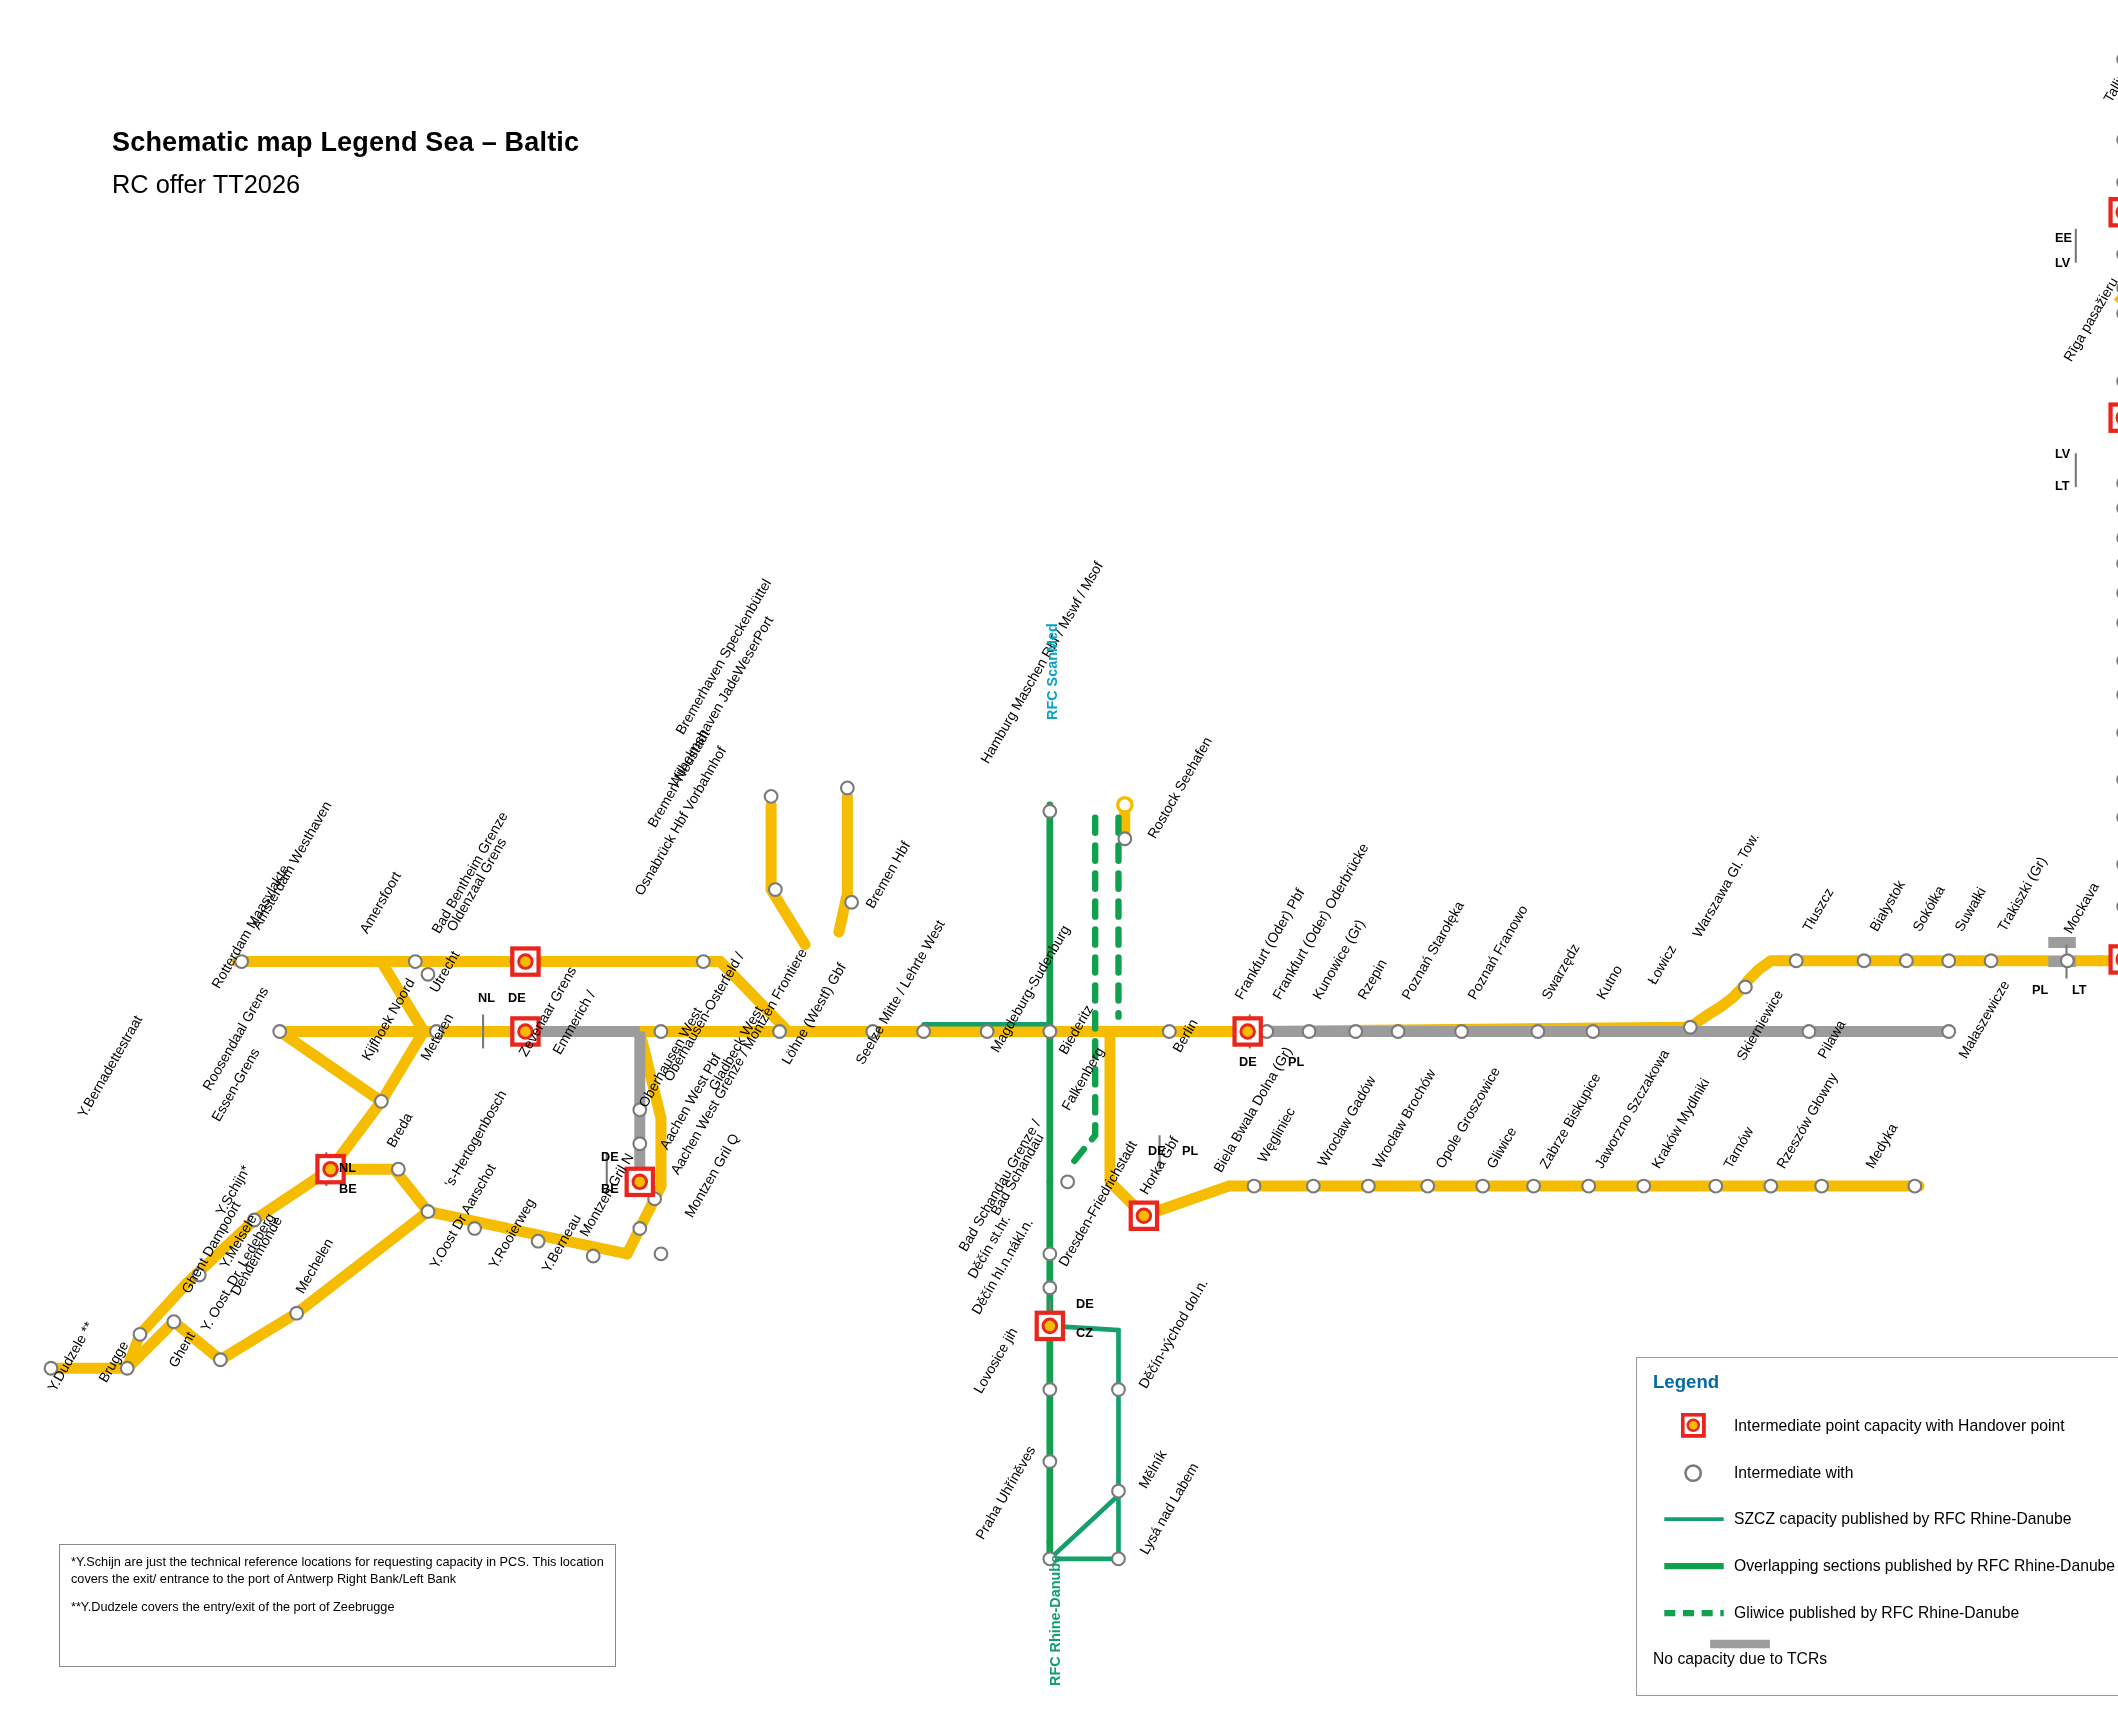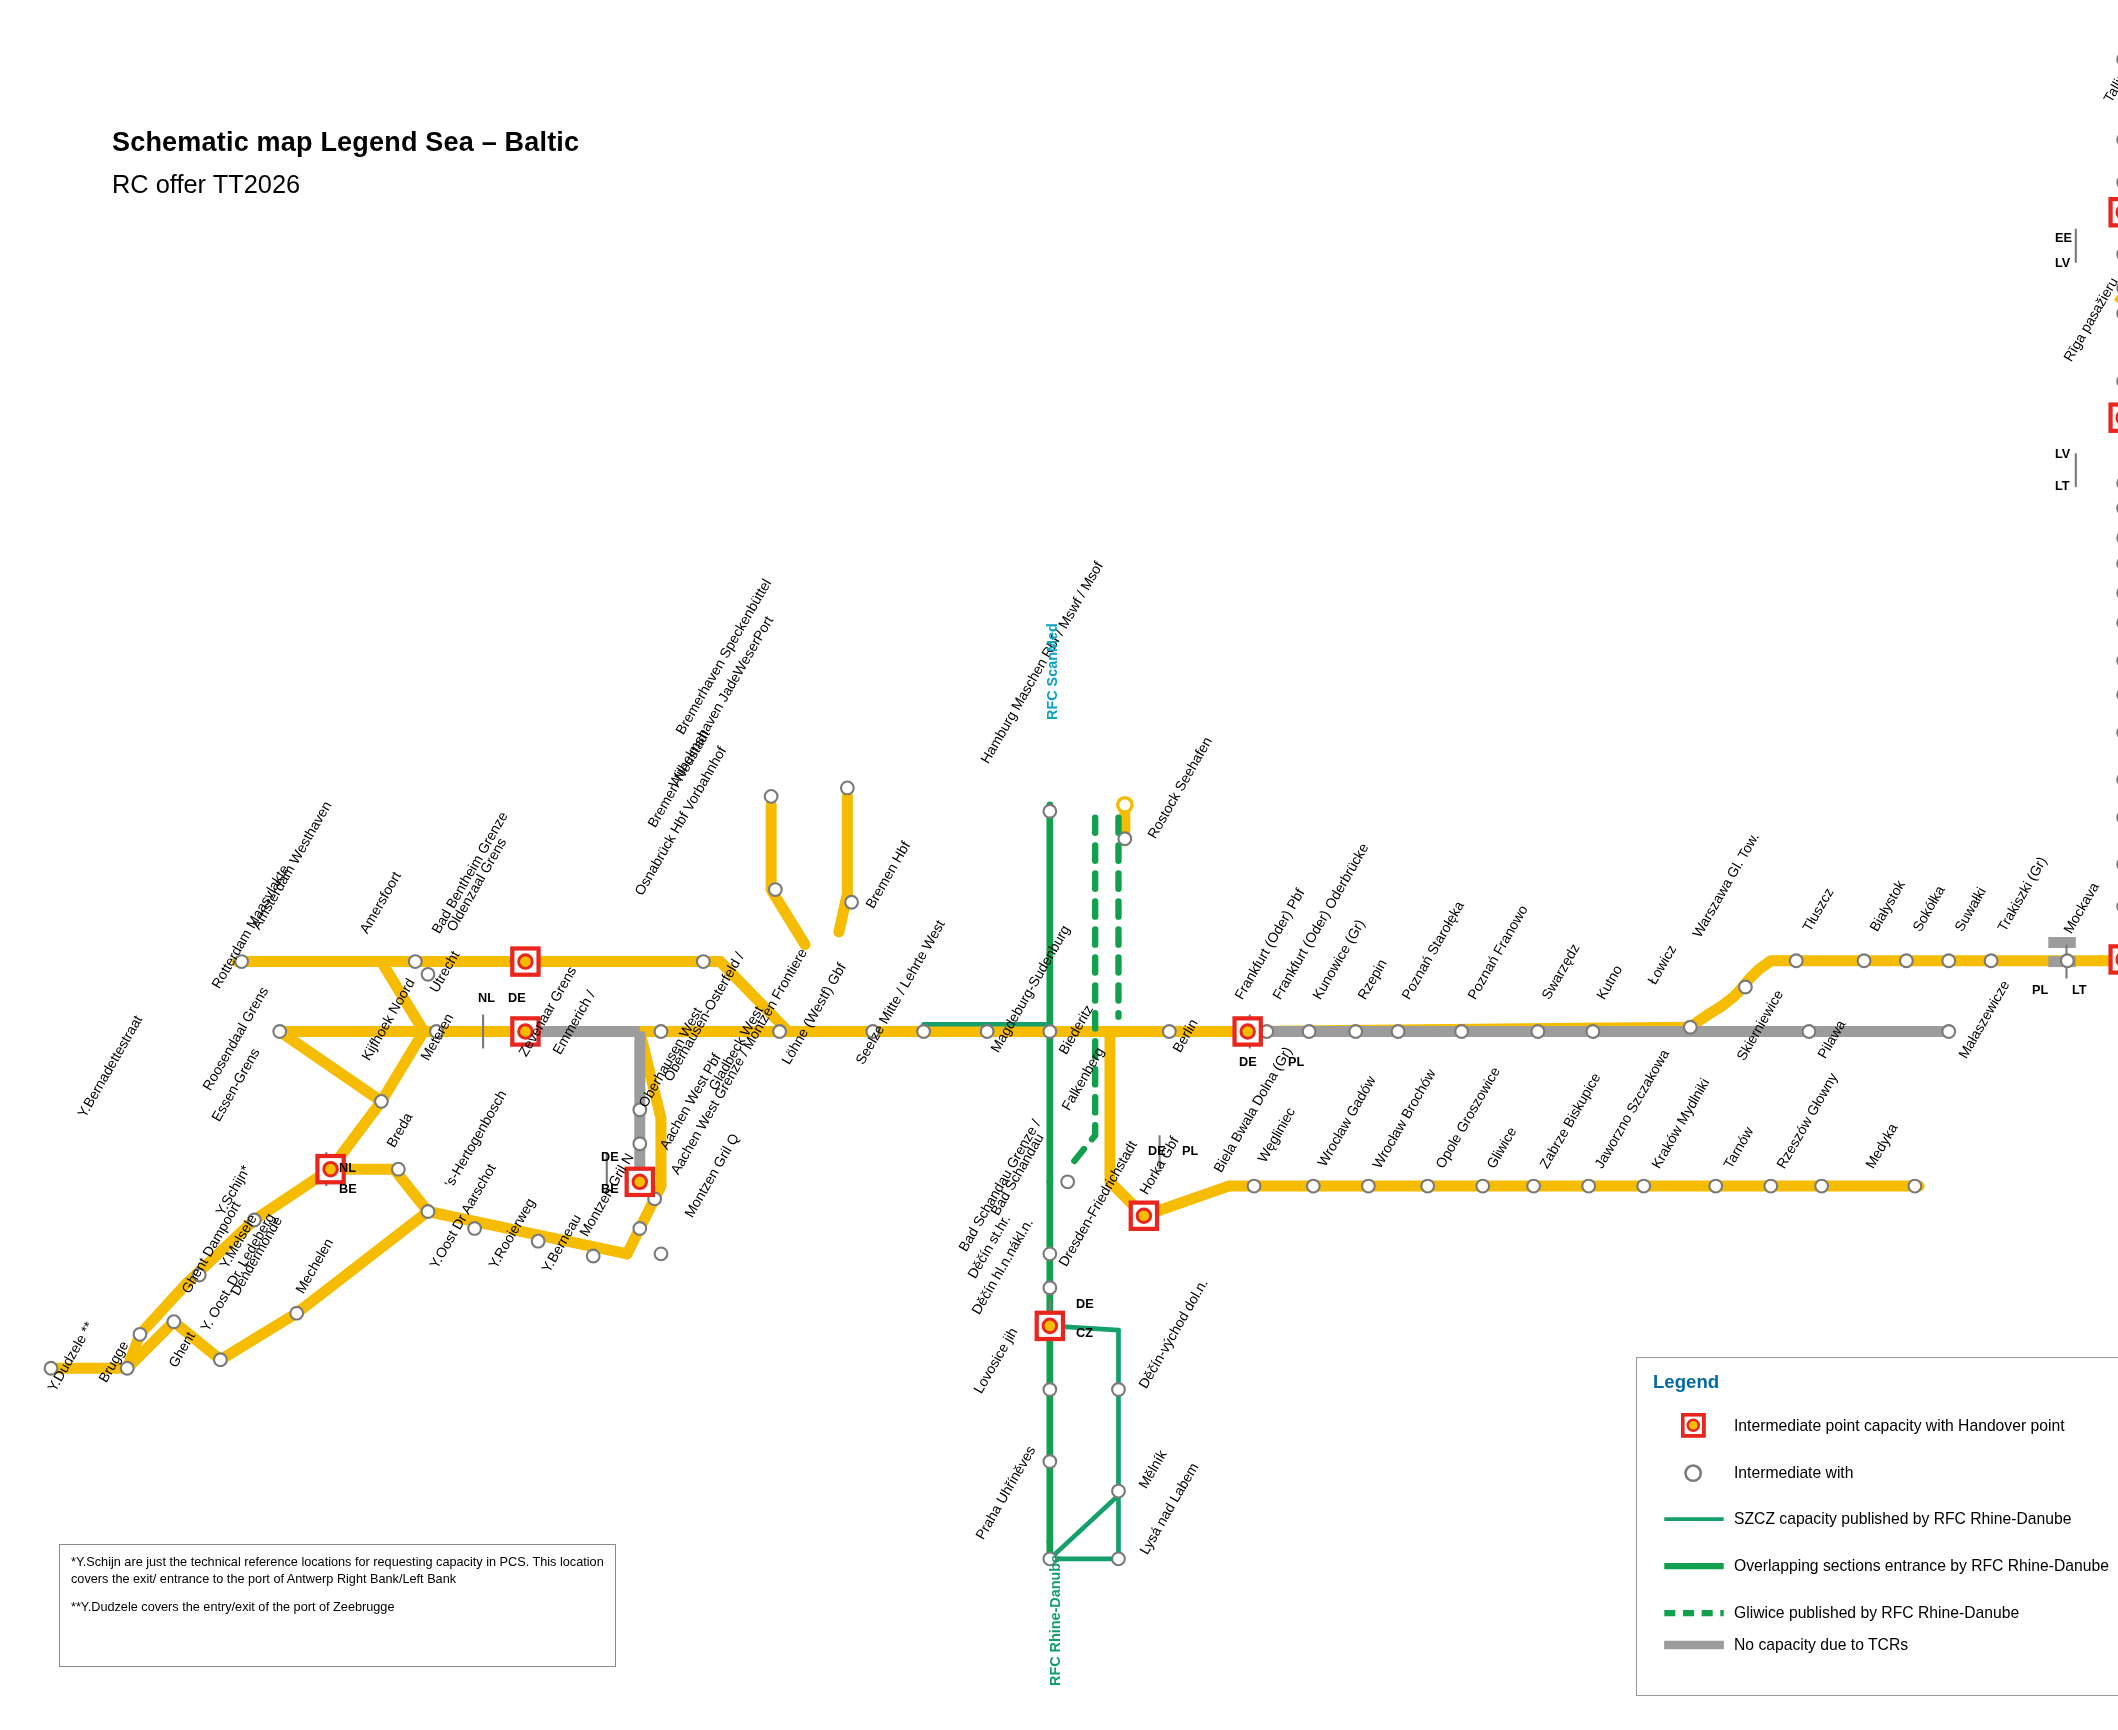--- a/index.html
+++ b/index.html
@@ -537,33 +537,33 @@
       </div>
       <div class="legend-label">SZCZ capacity published by RFC Rhine-Danube</div>
     </div>
 
     <div class="legend-row" style="top:195px;">
       <div class="legend-symbol">
         <svg width="64" height="10.2" viewBox="0 0 150 24">
             <line x1="5" y1="12" x2="145" y2="12" stroke="#11A04D" stroke-width="15"></line>
           </svg>
       </div>
-      <div class="legend-label">Overlapping sections entrance by RFC Rhine-Danube</div>
+      <div class="legend-label">Overlapping sections published by RFC Rhine-Danube</div>
     </div>
 
     <div class="legend-row" style="top:242px;">
       <div class="legend-symbol">
         <svg width="64" height="10.2" viewBox="0 0 150 24">
             <line x1="5" y1="12" x2="145" y2="12" stroke="#11A04D" stroke-width="15" stroke-dasharray="26 18"></line>
           </svg>
       </div>
       <div class="legend-label">Gliwice published by RFC Rhine-Danube</div>
     </div>
 
-    <div class="legend-row" style="top:274px;">
+    <div class="legend-row" style="top:280px;flex-direction:column;">
       <div class="legend-symbol">
         <svg width="64" height="12" viewBox="0 0 150 28">
             <line x1="5" y1="14" x2="145" y2="14" stroke="#9C9C9C" stroke-width="20"></line>
           </svg>
       </div>
       <div class="legend-label">No capacity due to TCRs</div>
     </div>
   </div>
 
 </div>

